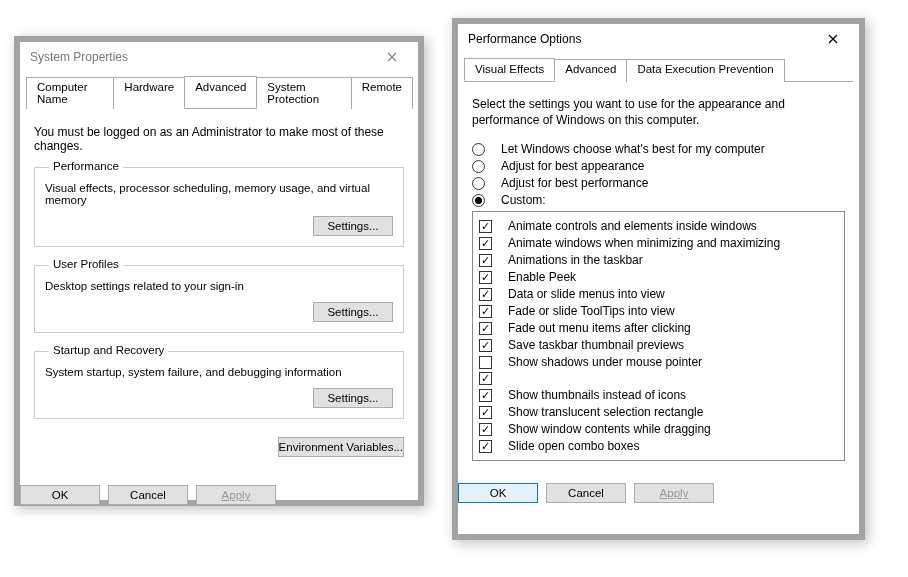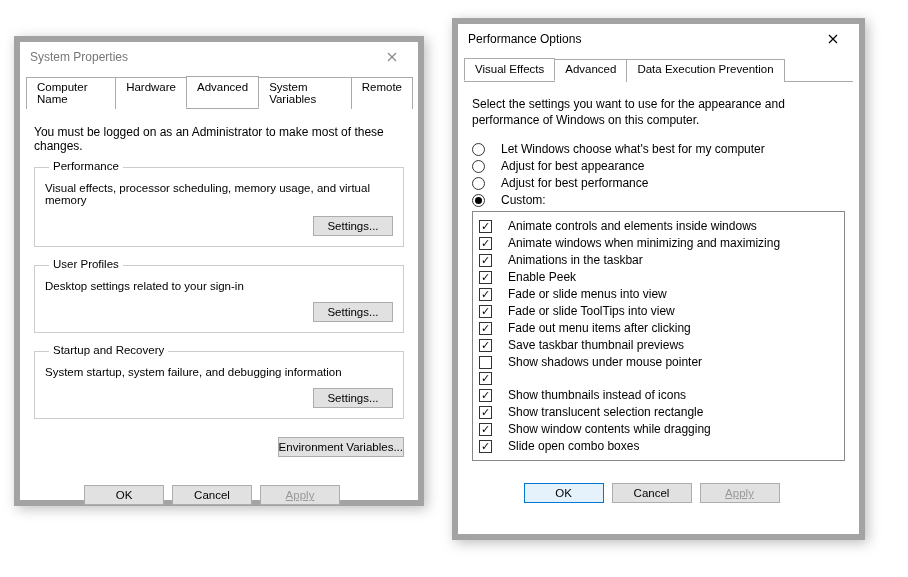--- a/index.html
+++ b/index.html
@@ -95,21 +95,21 @@
     cursor: pointer;
   }
   button.win.wide { min-width: 125px; }
   button.win.default {
     border: 1.5px solid #0078d7;
     background: #e5f1fb;
   }
   button.win:disabled { color: #999; cursor: default; text-decoration: underline; }
   .dlg-buttons {
     display: flex;
-    justify-content: center;
+    justify-content: flex-start;
     gap: 8px;
     padding: 12px 14px 14px 0;
   }
   
   .po-desc { margin: 4px 0 14px 0; line-height: 1.35; }
   .radio-row, .check-row {
     display: flex;
     align-items: center;
     gap: 16px;
     margin: 3px 0;
@@ -146,21 +146,21 @@
       <svg viewBox="0 0 10 10">
           <path d="M1 1 L9 9 M9 1 L1 9" stroke="#888" stroke-width="1.2" fill="none"></path>
         </svg>
     </div>
   </div>
 
   <div class="tabstrip" id="sp-tabs">
       <div class="tab inactive">Computer Name</div>
       <div class="tab inactive">Hardware</div>
       <div class="tab active">Advanced</div>
-      <div class="tab inactive">System Variables</div>
+      <div class="tab inactive">System Protection</div>
       <div class="tab inactive">Remote</div>
     </div>
 
   <div class="content">
     <div class="instr">You must be logged on as an Administrator to make most of these changes.</div>
 
     <div class="group">
       <div class="group-label">Performance</div>
       <div class="group-desc">Visual effects, processor scheduling, memory usage, and virtual memory</div>
       <div class="btn-row">
@@ -246,21 +246,21 @@
         <div class="check-row">
           <span class="chk checked"></span>
           <span>Animations in the taskbar</span>
         </div>
         <div class="check-row">
           <span class="chk checked"></span>
           <span>Enable Peek</span>
         </div>
         <div class="check-row">
           <span class="chk checked"></span>
-          <span>Fade or slide menus into view</span>
+          <span>Data or slide menus into view</span>
         </div>
         <div class="check-row">
           <span class="chk checked"></span>
           <span>Fade or slide ToolTips into view</span>
         </div>
         <div class="check-row">
           <span class="chk checked"></span>
           <span>Fade out menu items after clicking</span>
         </div>
         <div class="check-row">

